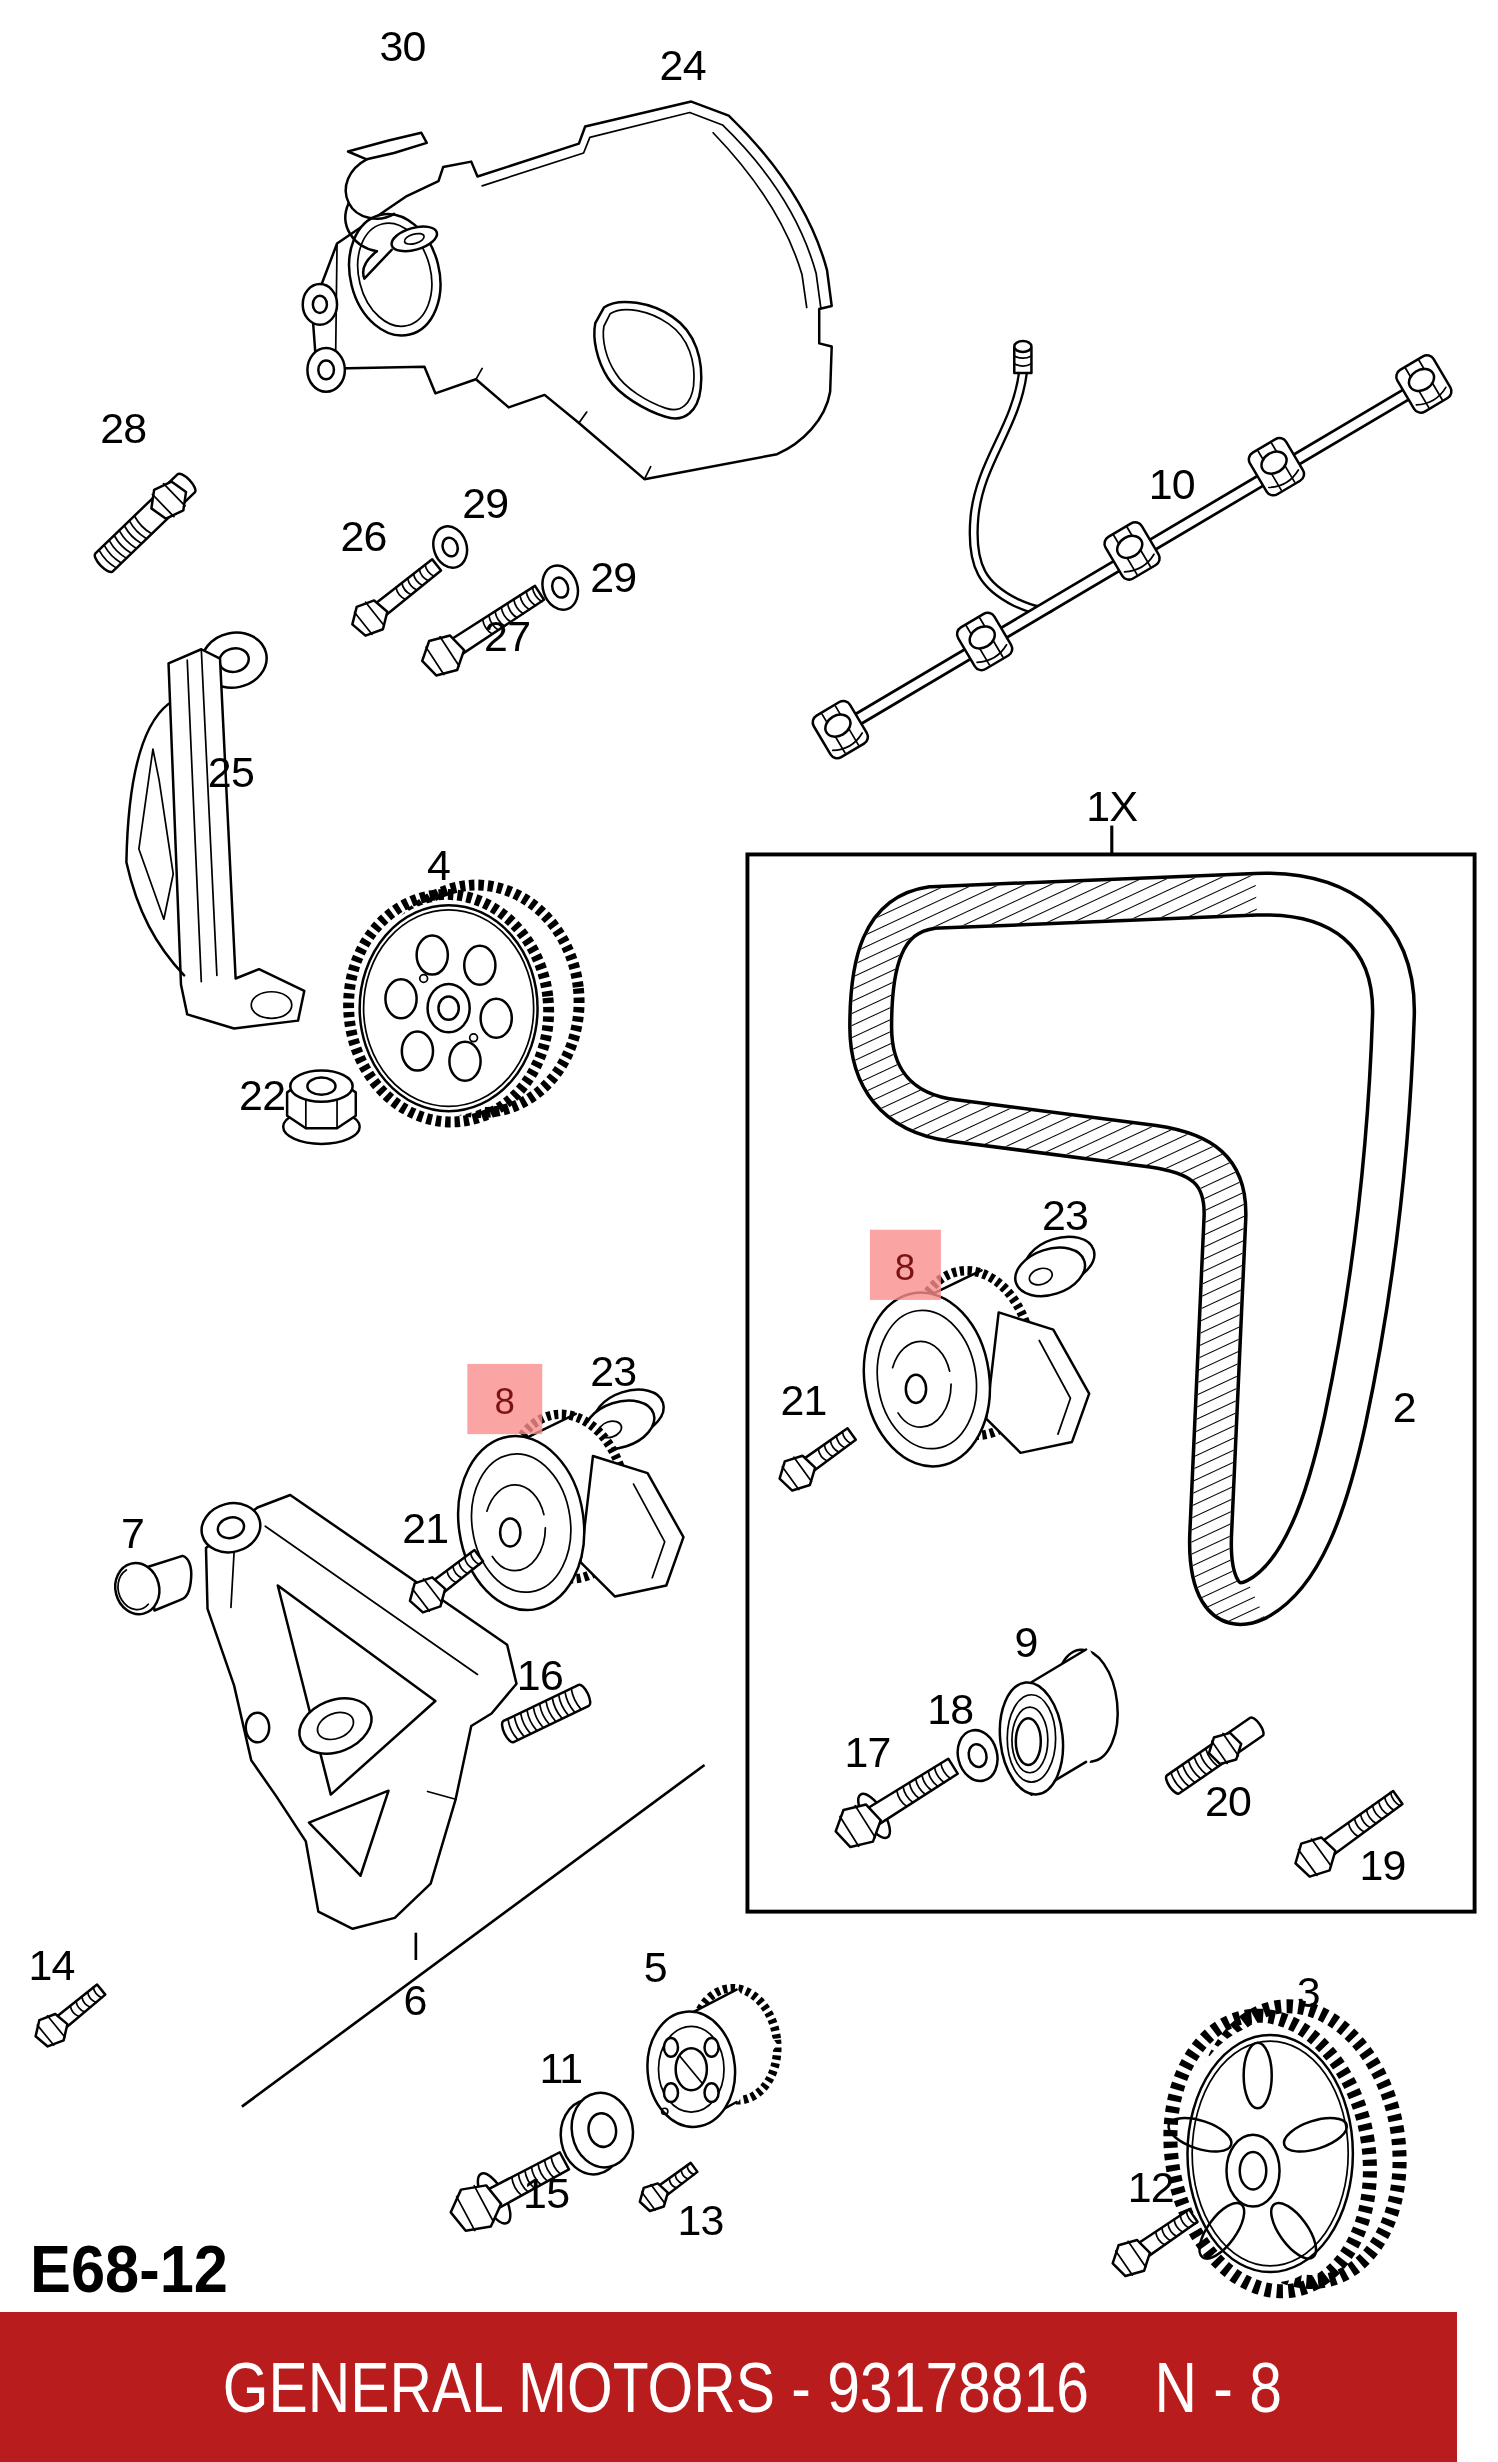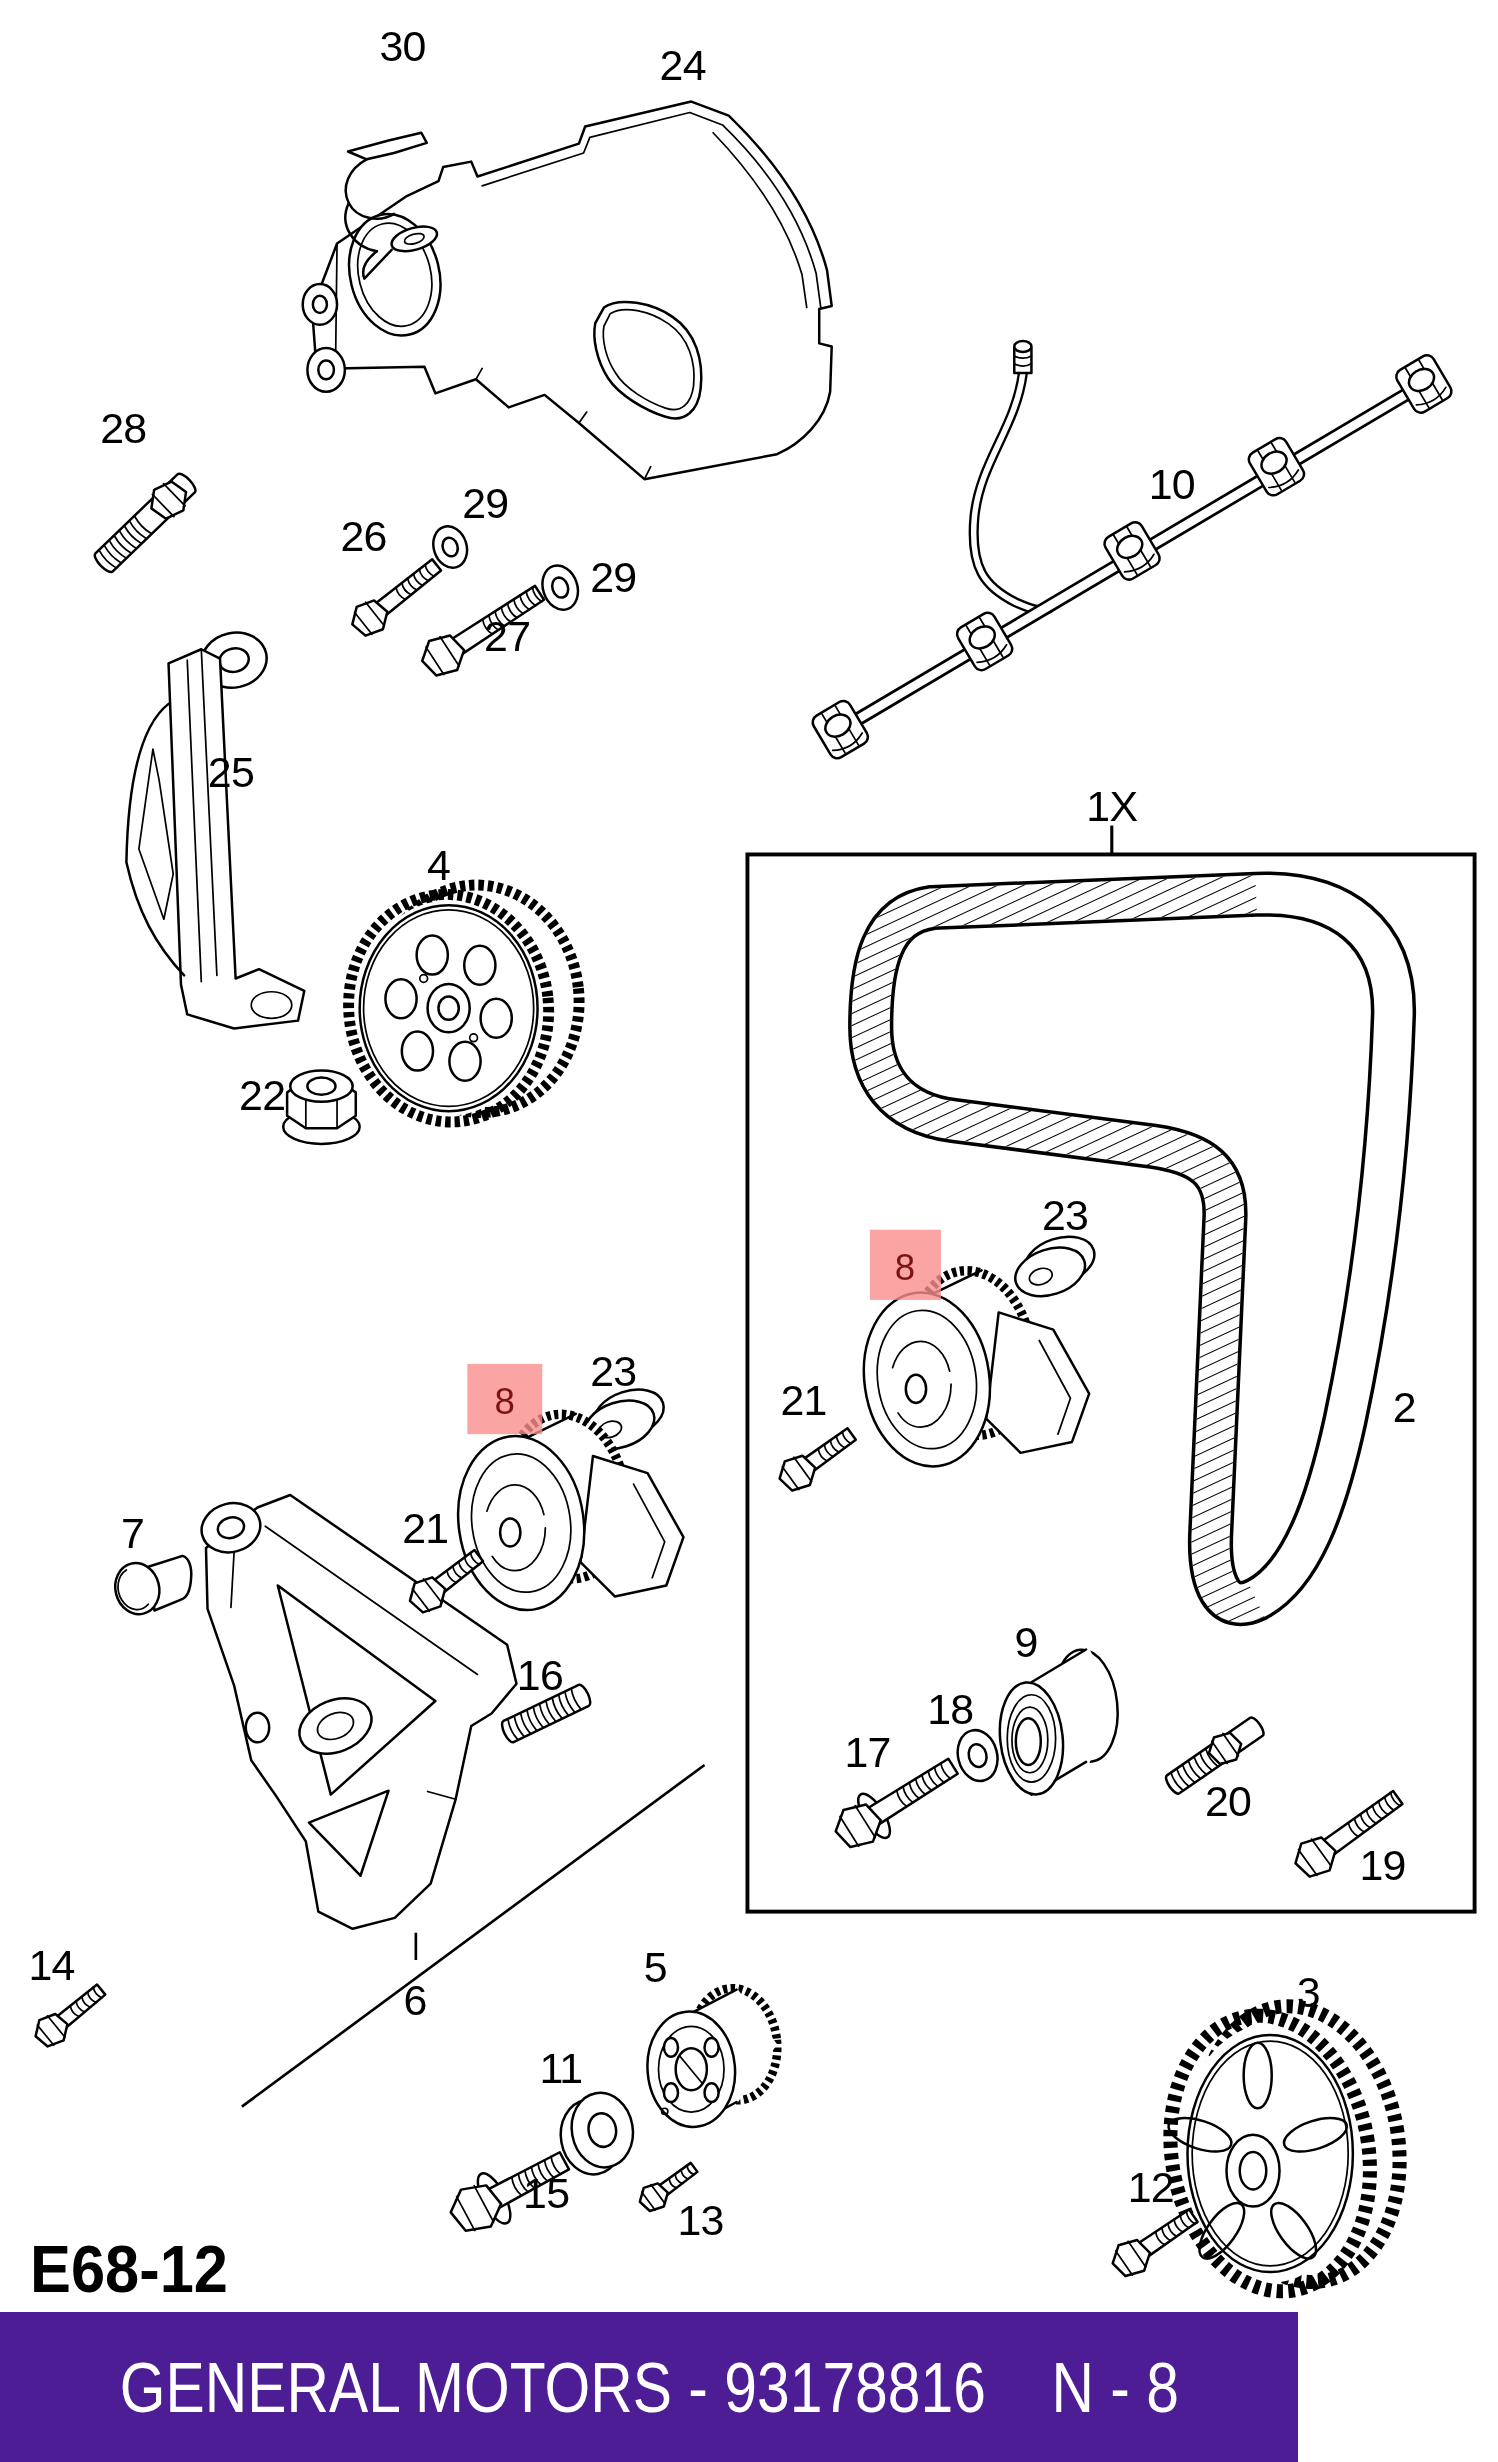--- a/index.html
+++ b/index.html
@@ -8,22 +8,22 @@
   #diagram{position:absolute;left:0;top:0;}
   .ln{fill:none;stroke:#000;stroke-width:3.2;stroke-linecap:round;stroke-linejoin:round;}
   .ln2{fill:none;stroke:#000;stroke-width:2.2;stroke-linecap:round;stroke-linejoin:round;}
   .wf{fill:#fff;stroke:#000;stroke-width:3.2;stroke-linejoin:round;}
   .callout{font-family:"Liberation Sans",sans-serif;font-size:55px;fill:#000;
            text-anchor:middle;letter-spacing:-1px;}
   .callout-hl{font-family:"Liberation Sans",sans-serif;font-size:47px;fill:#7c1212;
               text-anchor:middle;}
   .plate-code{position:absolute;left:30px;top:2231px;font-size:66px;font-weight:bold;
               color:#000;transform:scaleX(.93);transform-origin:left top;white-space:nowrap;}
-  .footer{position:absolute;left:0;top:2312px;width:1298px;height:151px;background:#4c1d95;
-          display:flex;align-items:center;justify-content:center;}
+  .footer{position:absolute;left:0;top:2312px;width:1410px;height:151px;background:#b91c1c;
+          display:flex;align-items:center;justify-content:center;padding-left:47px;}
   .footer-inner{display:flex;gap:78px;font-size:70px;color:#fff;white-space:nowrap;
                 transform:scaleX(.84);transform-origin:center;}
 </style>
 </head>
 <body>
 
 <div class="stage">
 
 <svg id="diagram" width="1498" height="2312" viewBox="0 0 1920 2963" xmlns="http://www.w3.org/2000/svg">
   <defs>

